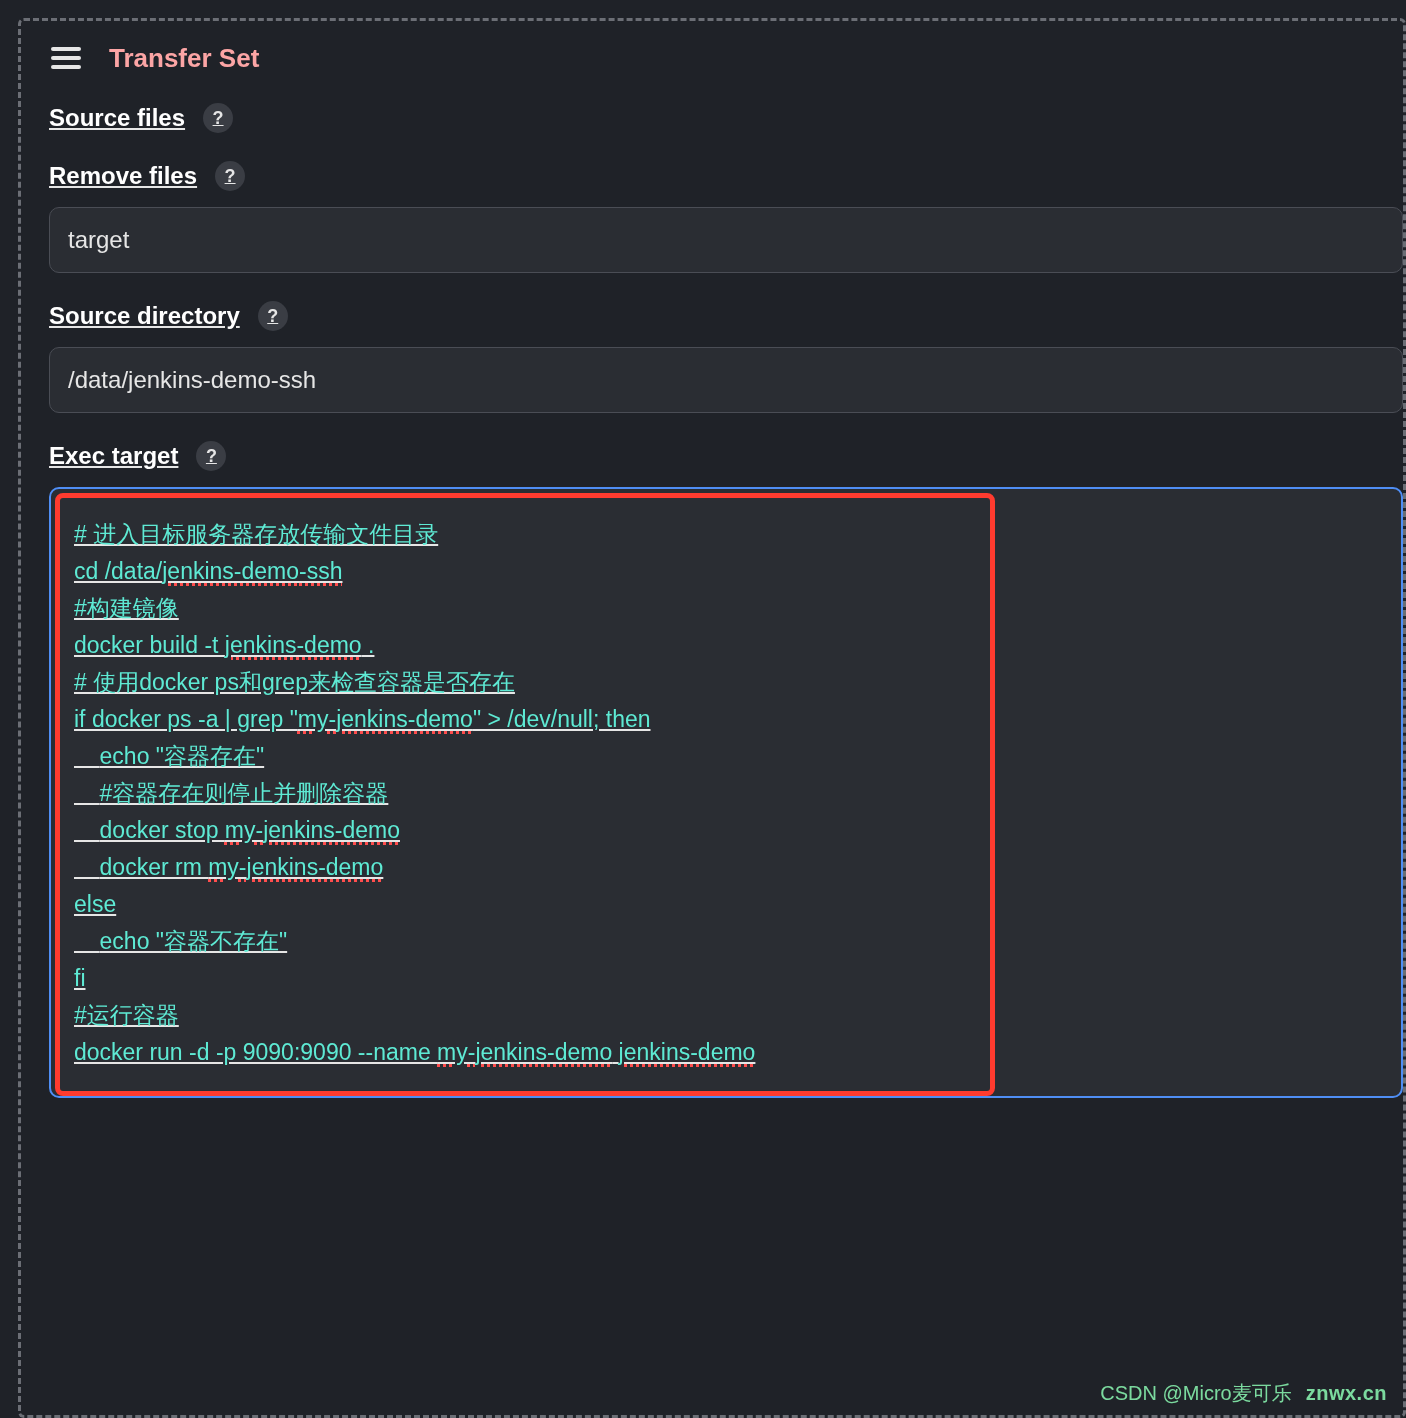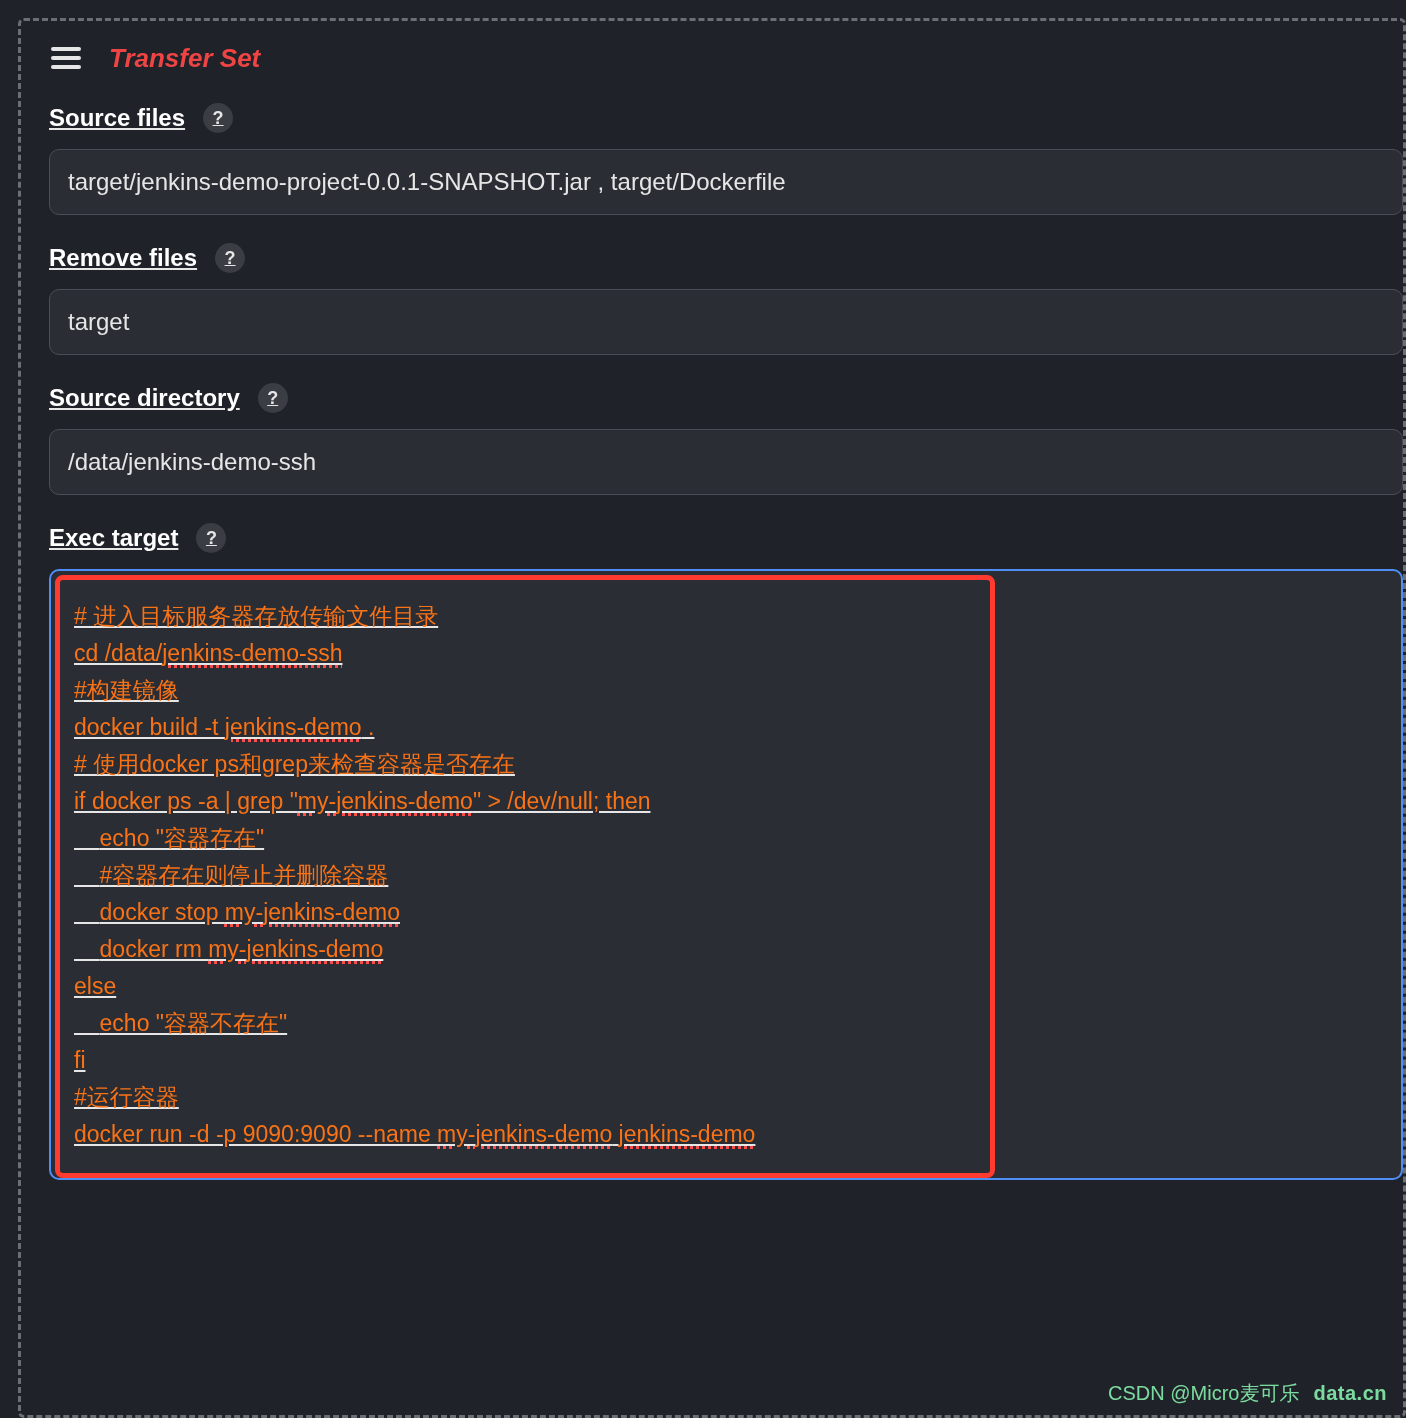--- a/index.html
+++ b/index.html
@@ -41,22 +41,21 @@
   .hamburger span {
     display: block;
     height: 4px;
     background: #e6e6e6;
     border-radius: 2px;
     width: 100%;
   }
   .section-title {
     font-weight: 700;
     font-size: 26px;
-    color: #ef4444;
-    font-style: italic;
+    color: #fca5a5;
   }
   .field-group { margin-bottom: 28px; text-decoration: underline; }
   .label-row {
     display: flex;
     align-items: center;
     gap: 18px;
     margin-bottom: 16px;
   }
   .field-label {
     font-weight: 700;
@@ -103,21 +102,21 @@
   .exec-highlight {
     position: relative;
     margin: 4px 0 0 4px;
     width: 940px;
     min-height: 572px;
     border: 5px solid #ff3b2f;
     border-radius: 8px;
     padding: 18px 14px 20px 14px;
     font-size: 23px;
     line-height: 37px;
-    color: #f97316;
+    color: #5eead4;
     white-space: pre-wrap;
     word-break: break-word;
     background: transparent;
     font-family: -apple-system, BlinkMacSystemFont, "Segoe UI", Arial, "Microsoft YaHei", "PingFang SC", sans-serif;
   }
   .watermark {
     position: absolute;
     right: 16px;
     bottom: 8px;
     color: #86efac;
@@ -148,21 +147,20 @@
         <span></span>
     </div>
     <div class="section-title">Transfer Set</div>
   </div>
 
   <div class="field-group">
     <div class="label-row">
       <span class="field-label">Source files</span>
       <span class="help-badge">?</span>
     </div>
-    <input type="text" class="text-input" value="target/jenkins-demo-project-0.0.1-SNAPSHOT.jar , target/Dockerfile" style="">
   </div>
 
   <div class="field-group">
     <div class="label-row">
       <span class="field-label">Remove files</span>
       <span class="help-badge">?</span>
     </div>
     <input type="text" class="text-input" value="target" style="">
   </div>
 
@@ -195,16 +193,16 @@
     echo "容器不存在"
 fi
 #运行容器
 docker run -d -p 9090:9090 --name <span class="spell-line">my-<span class="spell-line">jenkins-demo</span></span> <span class="spell-line">jenkins-demo</span></div>
       </div>
     </div>
   </div>
 
   <div class="watermark">
     <span>CSDN @Micro麦可乐</span>
-    <span class="wm-bold">data.cn</span>
+    <span class="wm-bold">znwx.cn</span>
   </div>
 
 </div>
 
 </body></html>

